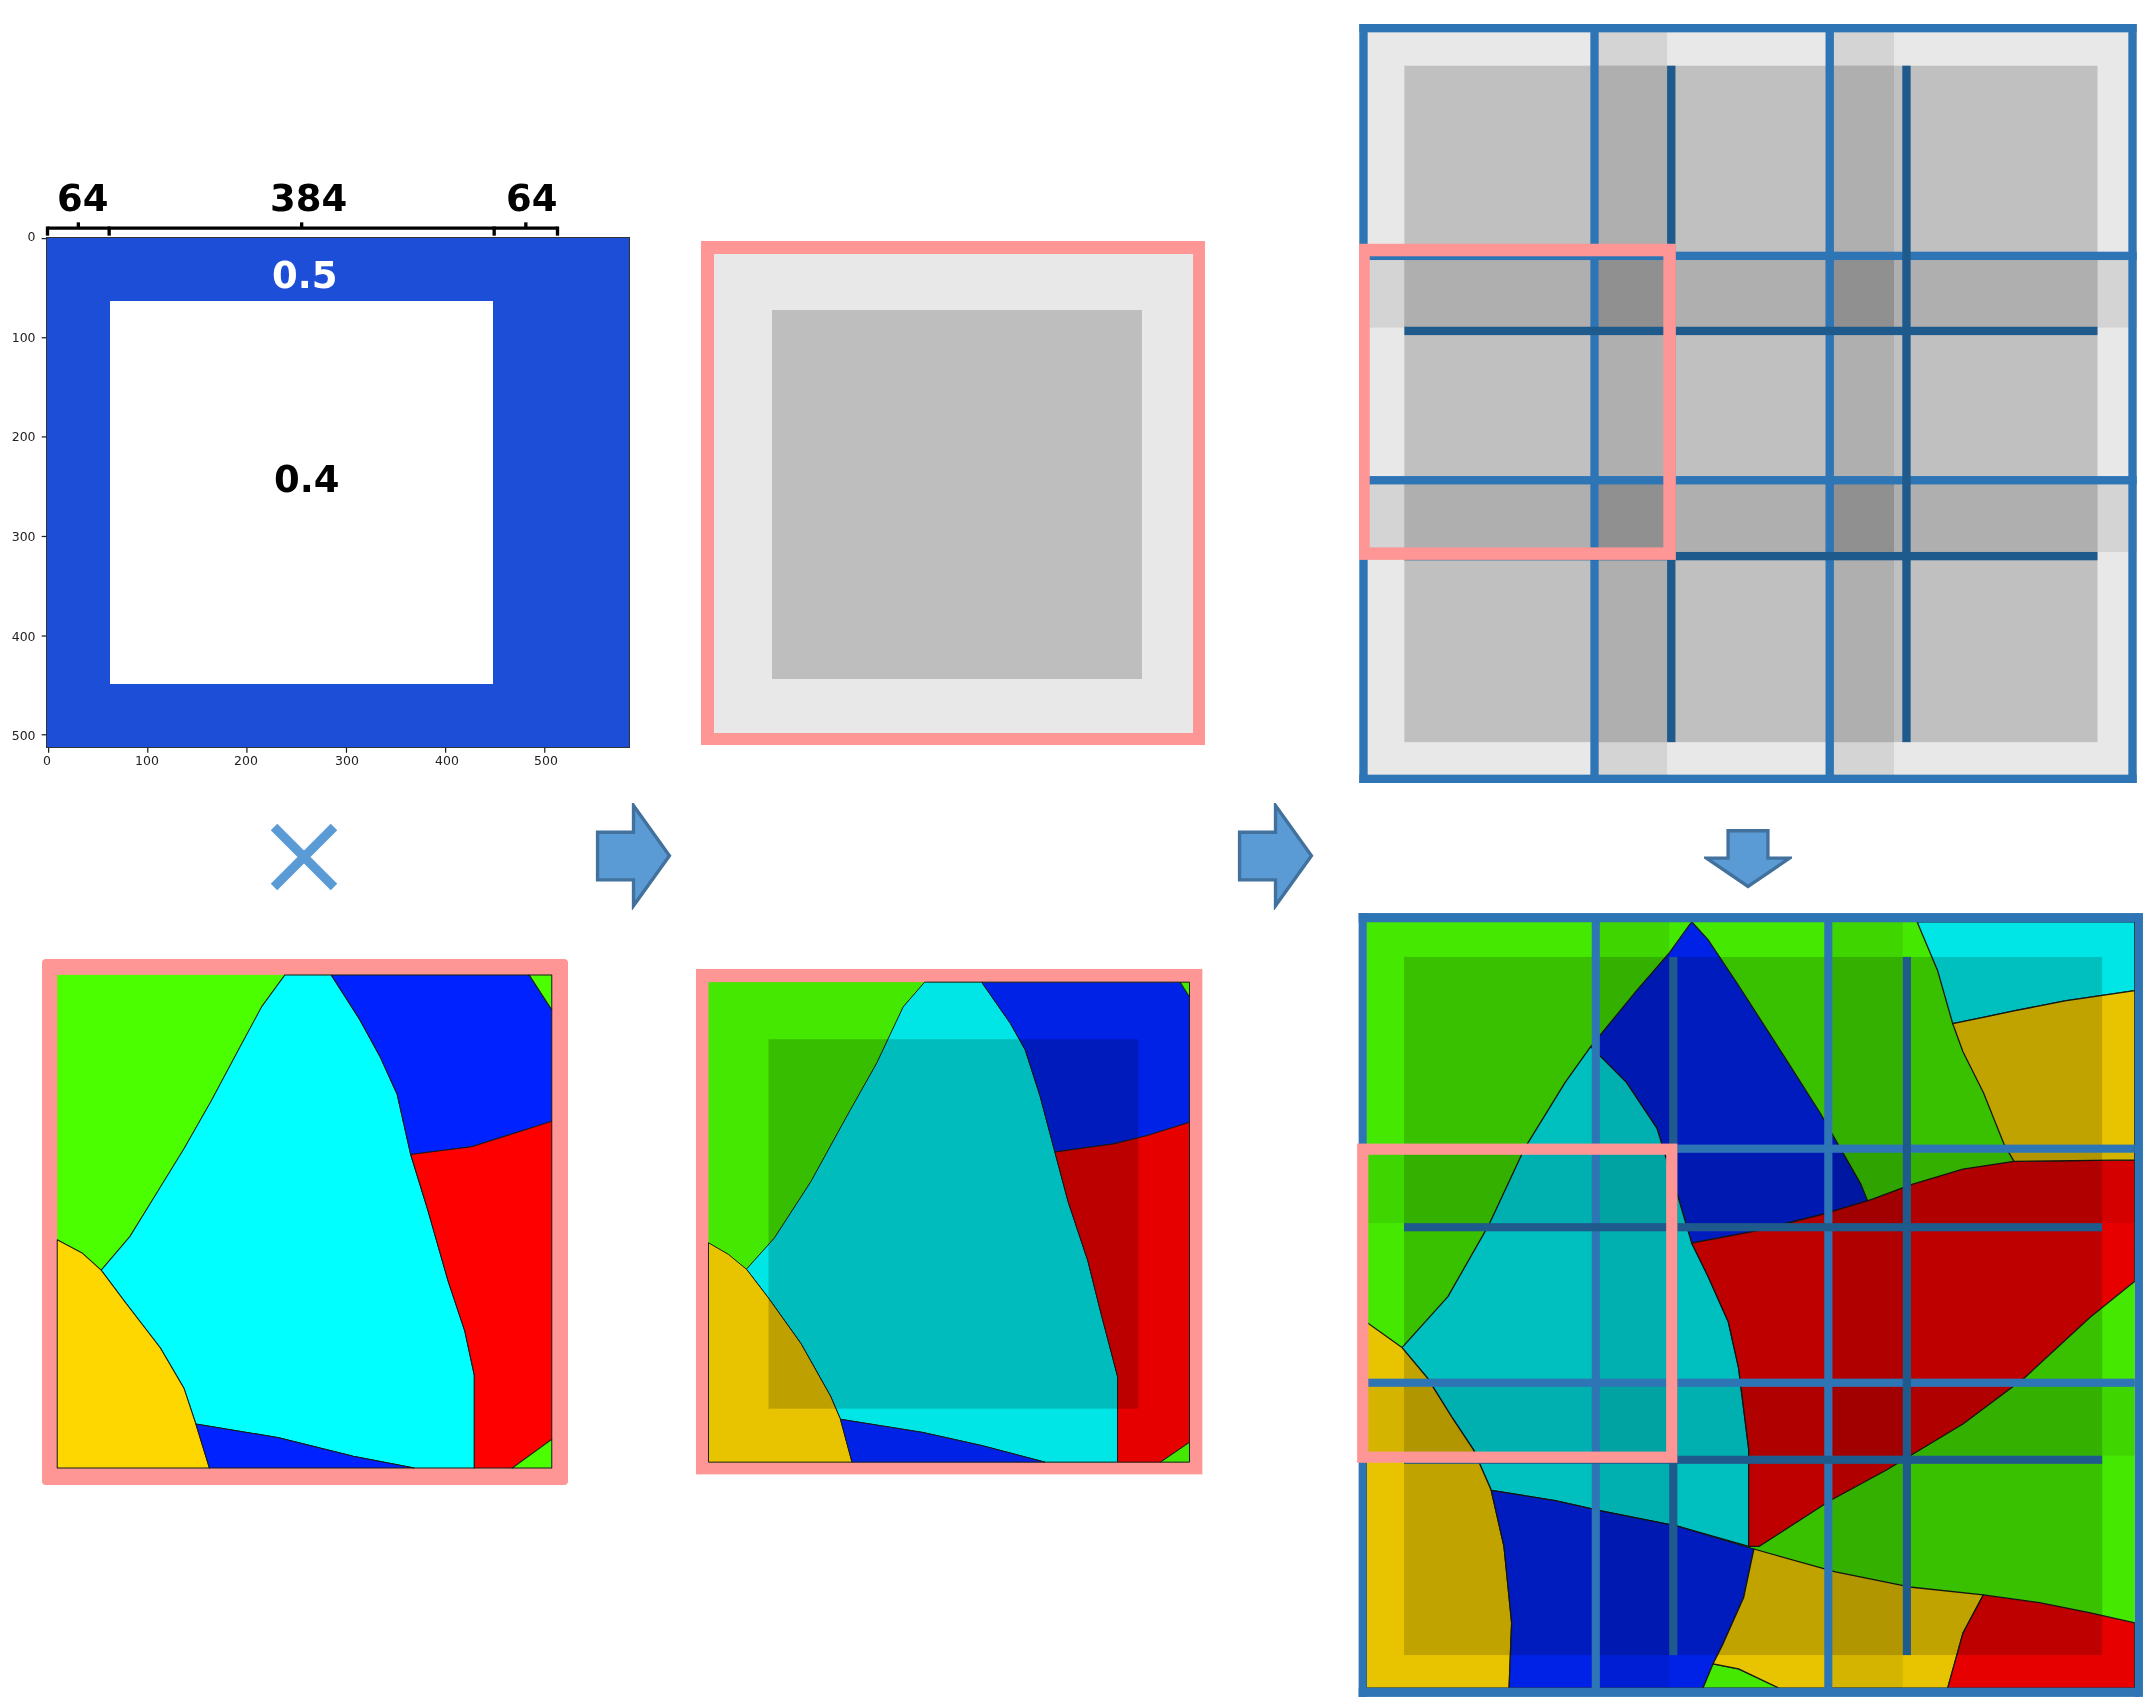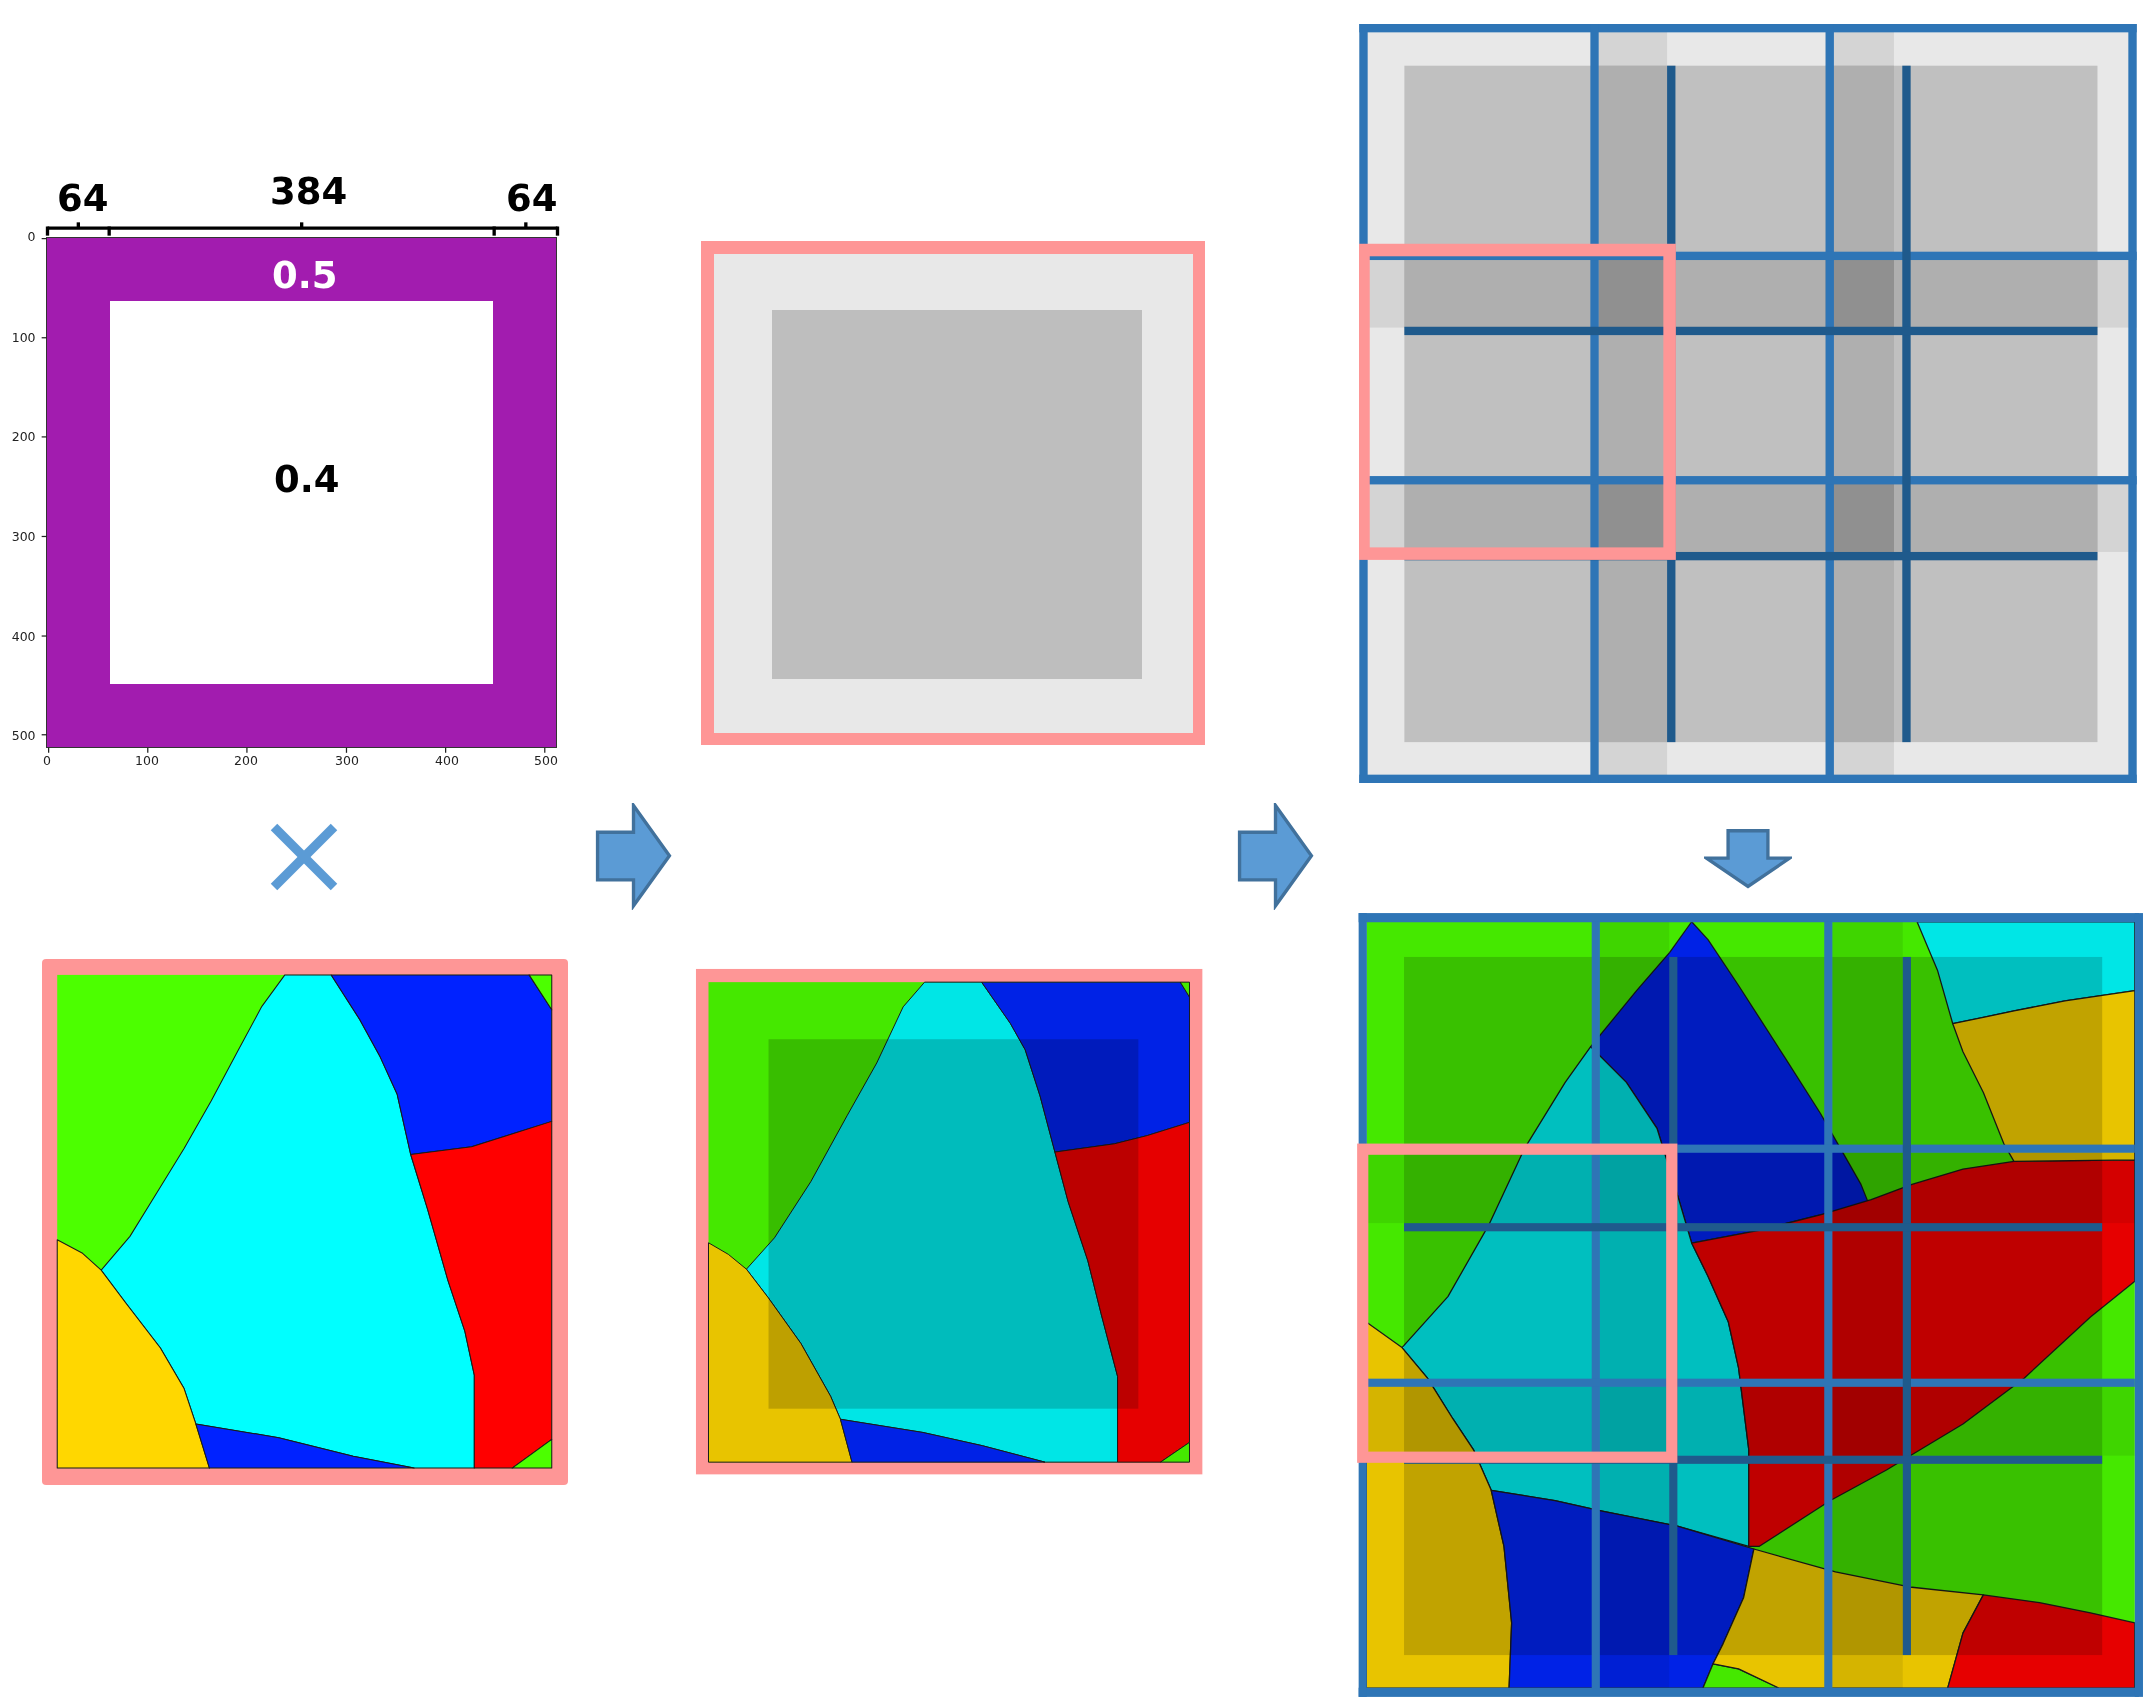--- a/index.html
+++ b/index.html
@@ -8,37 +8,37 @@
   .lbl{position:absolute;color:#000;font-family:"DejaVu Sans",sans-serif;white-space:nowrap;font-weight:bold;}
   .tick{position:absolute;color:#222;font-size:12.5px;font-family:"DejaVu Sans",sans-serif;white-space:nowrap;}
   svg{position:absolute;display:block;}
 </style>
 </head>
 <body>
 
 <div>
 
   <div class="lbl" style="left:57px;top:177px;font-size:37px;">64</div>
-  <div class="lbl" style="left:270px;top:170px;font-size:37px;">384</div>
+  <div class="lbl" style="left:270px;top:177px;font-size:37px;">384</div>
   <div class="lbl" style="left:506px;top:177px;font-size:37px;">64</div>
 
   <svg style="left:42px;top:219px;" width="526" height="20" viewBox="0 0 630 24">
     <g stroke="#000" stroke-width="4" fill="none">
       <line x1="6" y1="11" x2="618" y2="11"></line>
       <line x1="6" y1="9" x2="6" y2="20"></line>
       <line x1="80" y1="9" x2="80" y2="20"></line>
       <line x1="542" y1="9" x2="542" y2="20"></line>
       <line x1="618" y1="9" x2="618" y2="20"></line>
       <line x1="43" y1="4" x2="43" y2="11"></line>
       <line x1="311" y1="4" x2="311" y2="11"></line>
       <line x1="580" y1="4" x2="580" y2="11"></line>
     </g>
   </svg>
 
-  <div class="abs" style="left:46px;top:237px;width:511px;height:511px;background:#a21caf;border:1.3px solid #333;box-sizing:border-box;">
+  <div class="abs" style="left:46px;top:237px;width:584px;height:511px;background:#1d4ed8;border:1.3px solid #333;box-sizing:border-box;">
     <div class="abs" style="left:63px;top:63px;width:383px;height:383px;background:#ffffff;"></div>
     <div class="lbl" style="left:225px;top:16px;font-size:37px;color:#ffffff;">0.5</div>
     <div class="lbl" style="left:227px;top:220px;font-size:37px;color:#000;">0.4</div>
   </div>
 
   <svg style="left:40px;top:234px;" width="8.3" height="517" viewBox="0 0 10 620">
     <g stroke="#222" stroke-width="1.5">
       <line x1="2" y1="4" x2="8" y2="4"></line>
       <line x1="2" y1="123.5" x2="8" y2="123.5"></line>
       <line x1="2" y1="243" x2="8" y2="243"></line>

